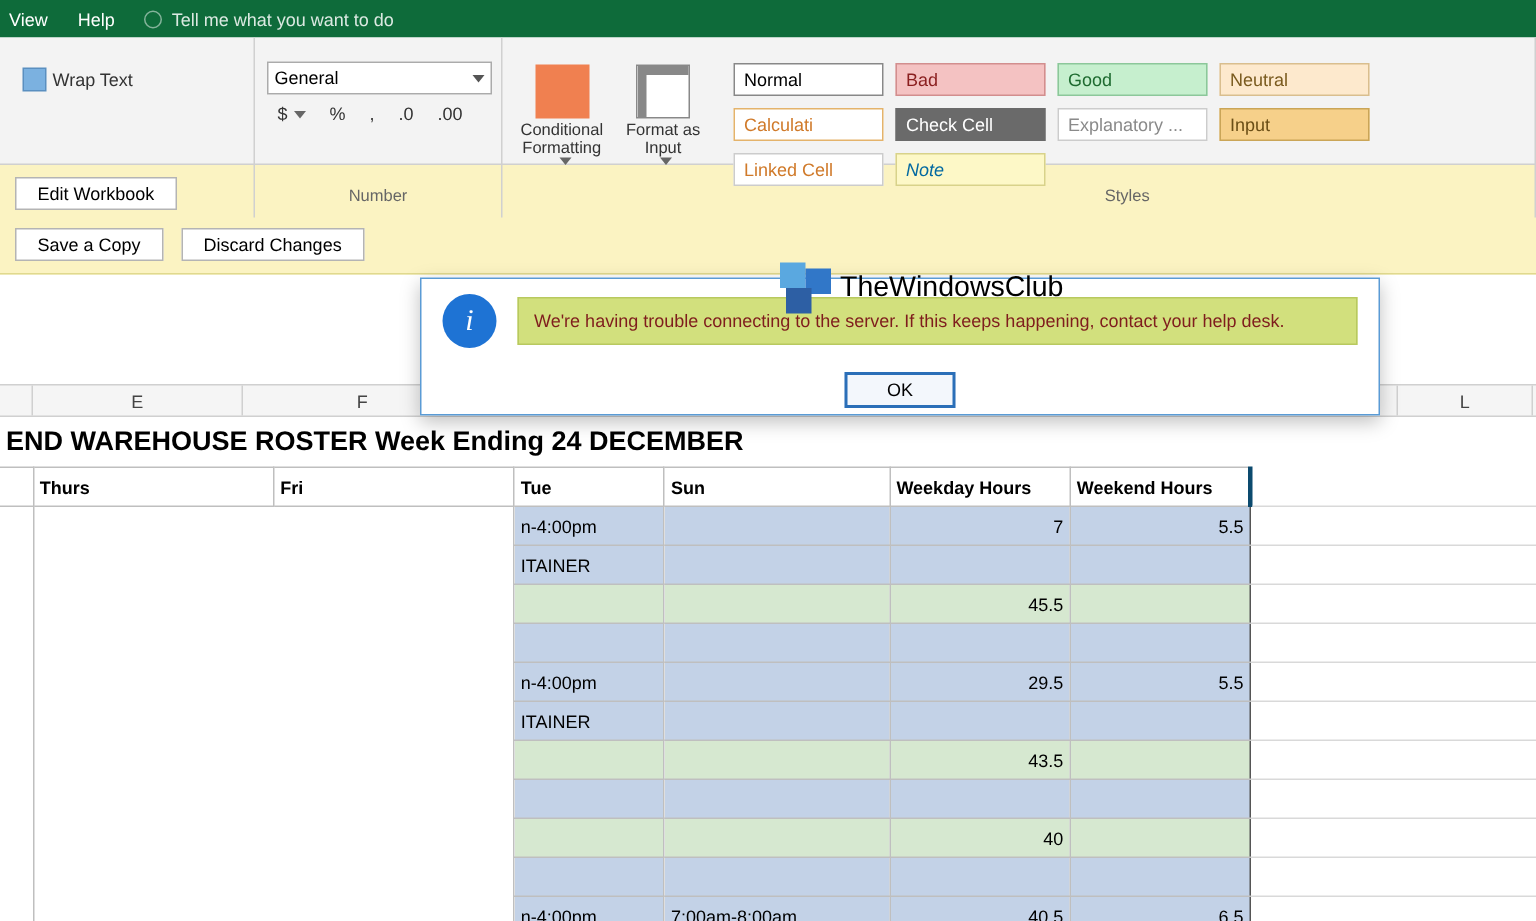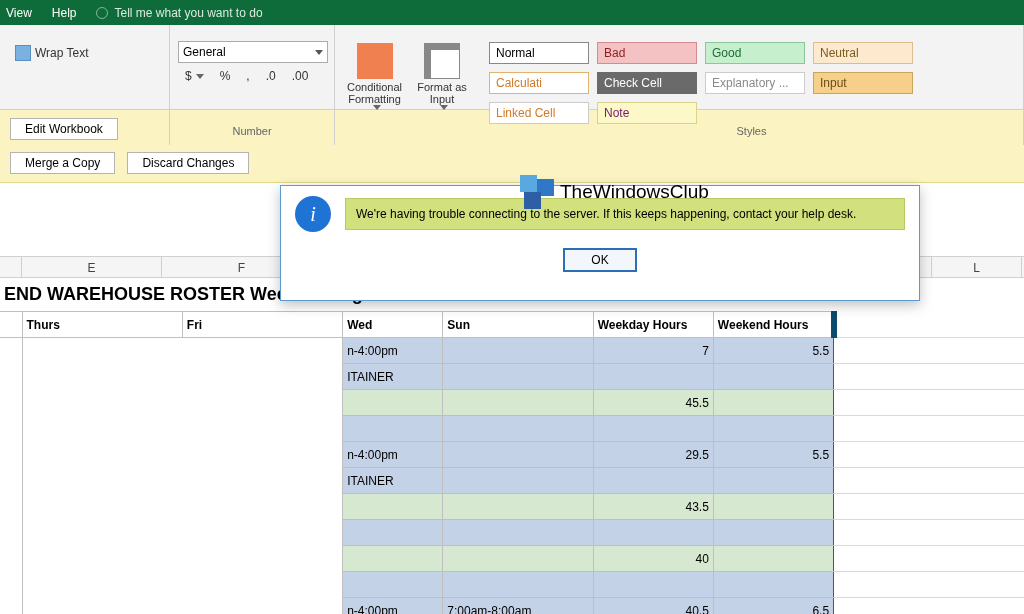--- a/index.html
+++ b/index.html
@@ -48,22 +48,22 @@
   .blue { background:#c3d2e7; }
   .green { background:#d6e8d0; }
   .rnum { text-align:right; }
 
   
   .dialog { position:absolute; left:280px; top:185px; width:640px; background:#fff; border:1px solid #5a9bd5; box-shadow:0 4px 12px rgba(0,0,0,.25); z-index:50; }
   .dialog-title { height:30px; display:flex; align-items:center; justify-content:space-between; padding:0 8px; font-size:12px; color:#333; }
   .dialog-title .x { width:28px; height:22px; display:flex; align-items:center; justify-content:center; font-size:14px; color:#444; cursor:pointer; }
   .dialog-body { display:flex; align-items:center; gap:14px; padding:10px 14px 16px 14px; }
   .info-ic { width:36px; height:36px; border-radius:50%; background:#1e73d4; color:#fff; display:flex; align-items:center; justify-content:center; font-family:Georgia,serif; font-style:italic; font-size:20px; }
-  .dialog-msg { flex:1; background:#d2e07d; border:1px solid #b8c95f; padding:8px 10px; font-size:12px; color:#000000; }
-  .dialog-buttons { display:flex; justify-content:center; padding-bottom:28px; }
+  .dialog-msg { flex:1; background:#d2e07d; border:1px solid #b8c95f; padding:8px 10px; font-size:12px; color:#7f1d1d; }
+  .dialog-buttons { display:flex; justify-content:center; padding-bottom:4px; }
   .dialog-ok { border:2px solid #2b6fb8; background:#f3f7fc; padding:3px 26px; font-size:12px; cursor:pointer; }
 
   
   .watermark { position:absolute; left:520px; top:175px; font-size:19px; color:#000; display:flex; align-items:center; z-index:60; font-weight:400; }
   .wm-logo { width:34px; height:34px; margin-right:6px; position:relative; }
   .wm-logo span { position:absolute; width:17px; height:17px; }
   .wm-logo .a { left:0; top:0; background:#5aa8e0; }
   .wm-logo .b { left:17px; top:4px; background:#3177c8; }
   .wm-logo .c { left:4px; top:17px; background:#2d5fa4; }
 
@@ -148,33 +148,33 @@
       <div class="group-body" style="flex-wrap:wrap; align-content:flex-start" id="style-gallery">
           <div class="style-tile" style="background: rgb(255, 255, 255); color: rgb(0, 0, 0); border-color: rgb(136, 136, 136);">Normal</div>
           <div class="style-tile" style="background: rgb(244, 194, 194); color: rgb(138, 31, 31); border-color: rgb(210, 142, 142);">Bad</div>
           <div class="style-tile" style="background: rgb(198, 239, 206); color: rgb(30, 107, 48); border-color: rgb(140, 199, 154);">Good</div>
           <div class="style-tile" style="background: rgb(253, 233, 205); color: rgb(122, 91, 31); border-color: rgb(217, 190, 142);">Neutral</div>
           <div class="style-tile" style="background: rgb(255, 255, 255); color: rgb(208, 122, 42); border-color: rgb(228, 179, 107);">Calculati</div>
           <div class="style-tile" style="background: rgb(106, 106, 106); color: rgb(255, 255, 255); border-color: rgb(106, 106, 106);">Check Cell</div>
           <div class="style-tile" style="background: rgb(255, 255, 255); color: rgb(138, 138, 138); border-color: rgb(204, 204, 204);">Explanatory ...</div>
           <div class="style-tile" style="background: rgb(246, 208, 138); color: rgb(106, 78, 22); border-color: rgb(202, 165, 87);">Input</div>
           <div class="style-tile" style="background: rgb(255, 255, 255); color: rgb(208, 122, 42); border-color: rgb(204, 204, 204);">Linked Cell</div>
-          <div class="style-tile" style="background: rgb(253, 248, 199); color: #701a75; border-color: rgb(216, 210, 138);">Note</div>
+          <div class="style-tile" style="background: rgb(253, 248, 199); color: #0369a1; border-color: rgb(216, 210, 138); font-style: italic;">Note</div>
         </div>
       <div class="group-label-row">Styles</div>
     </div>
   </div>
 </div>
 
 <div class="notice">
   <div style="width:100%;">
     <button class="nbtn">Edit Workbook</button>
   </div>
   <div>
-    <button class="nbtn">Merge a Copy</button>
+    <button class="nbtn">Save a Copy</button>
   </div>
   <div>
     <button class="nbtn">Discard Changes</button>
   </div>
 </div>
 
 <div class="sheet-wrap" style="top:188px;">
   <div style="height:68px"></div>
   <div class="colhdr">
     <div class="rownum"></div>
@@ -198,24 +198,24 @@
         <col style="width:150px">
         <col style="width:120px">
         <col style="width:120px">
         <col style="width:190px">
     </colgroup>
     <tbody>
         <tr>
       <th style="border-left:none"></th>
       <th>Thurs</th>
       <th>Fri</th>
-      <th>Wed</th>
+      <th>Tue</th>
       <th>Sun</th>
       <th>Weekday Hours</th>
-      <th style="border-right:6px solid #0c4a6e">Weekend Hours</th>
+      <th style="border-right:3px solid #0c4a6e">Weekend Hours</th>
       <td style="border:none;border-bottom:1px solid #d9d9d9"></td>
     </tr>
     </tbody>
       <tbody id="rows">
         <tr>
           <td style="border:none;border-right:1px solid #bfbfbf"></td>
           <td style="border:none"></td>
           <td style="border:none;"></td>
           <td class="blue">n-4:00pm</td>
           <td class="blue"></td>

